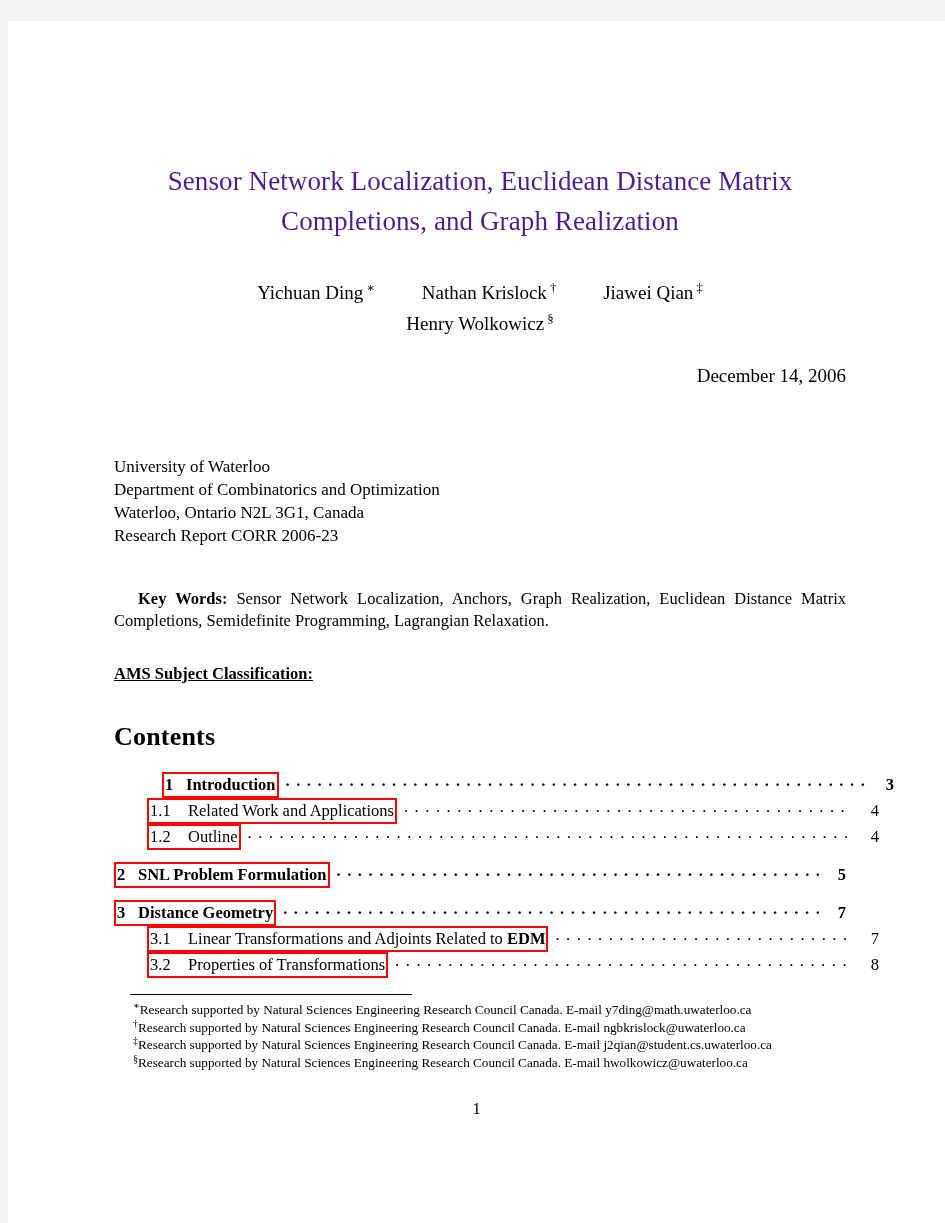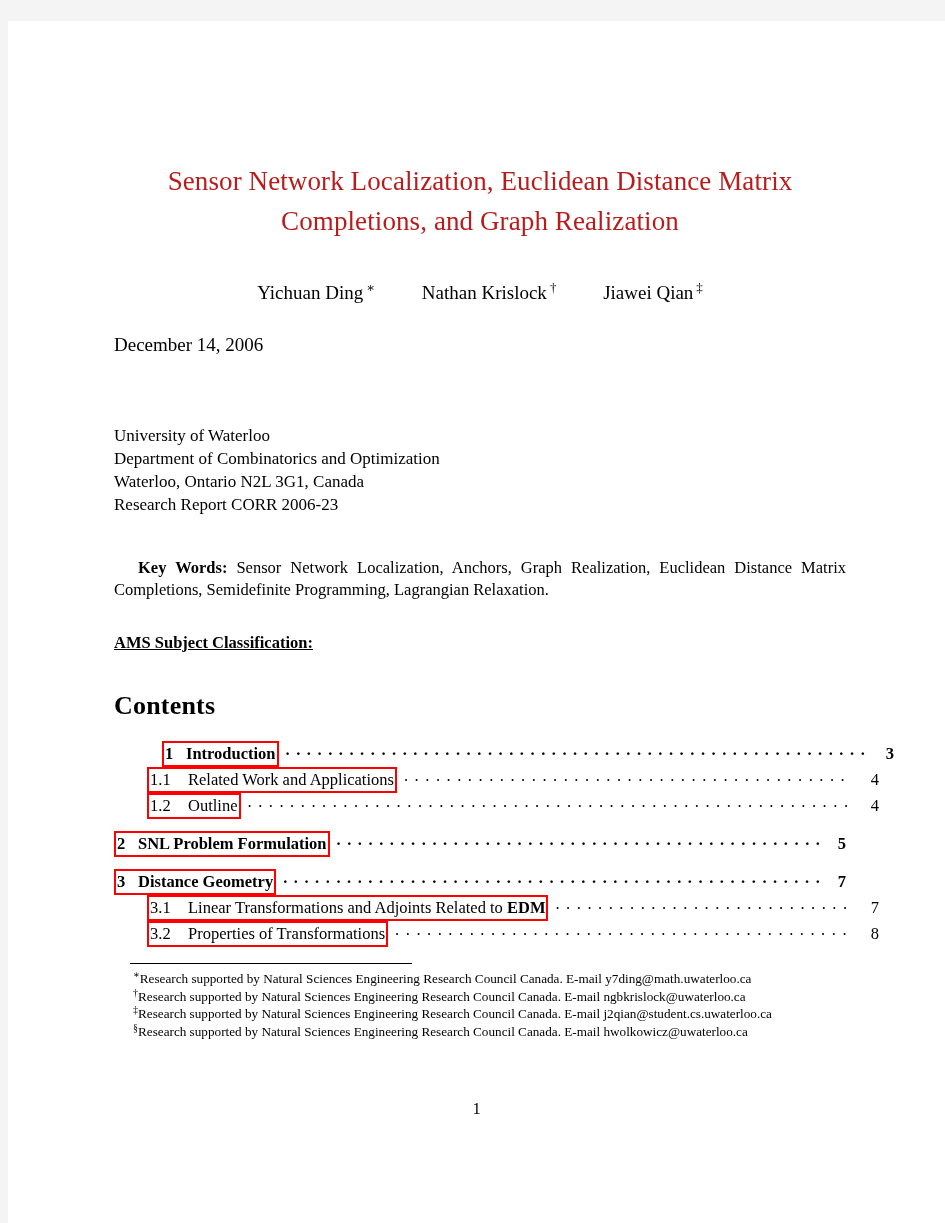--- a/index.html
+++ b/index.html
@@ -30,21 +30,21 @@
     top: 140px;
     width: 732px;
   }
 
   
   .title {
     text-align: center;
     font-size: 27px;
     line-height: 40px;
     letter-spacing: 0.1px;
-    color: #b91c1c;
+    color: #4c1d95;
     margin: 0;
     font-weight: normal;
   }
 
   
   .authors {
     text-align: center;
     font-size: 19px;
     line-height: 31px;
     margin-top: 36px;
@@ -53,21 +53,21 @@
   .author { display: inline-block; }
   .author + .author { margin-left: 42px; }
   .fn-mark {
     font-size: 13px;
     vertical-align: super;
     line-height: 0;
     margin-left: 3px;
   }
 
   .pubdate {
-    text-align: left;
+    text-align: right;
     font-size: 19px;
     margin-top: 26px;
   }
 
   
   .affiliation {
     font-size: 17px;
     line-height: 23px;
     margin-top: 68px;
   }
@@ -195,20 +195,23 @@
       <div>Sensor Network Localization, Euclidean Distance Matrix</div>
       <div>Completions, and Graph Realization</div>
     </div>
 
     <div class="authors">
       <div class="author-row">
         <span class="author"><span>Yichuan Ding</span><span class="fn-mark">∗</span></span>
         <span class="author"><span>Nathan Krislock</span><span class="fn-mark">†</span></span>
         <span class="author"><span>Jiawei Qian</span><span class="fn-mark">‡</span></span>
       </div>
+      <div class="author-row">
+        <span class="author"><span>Henry Wolkowicz</span><span class="fn-mark">§</span></span>
+      </div>
     </div>
 
     <div class="pubdate">December 14, 2006</div>
 
     <div class="affiliation">
       <div>University of Waterloo</div>
       <div>Department of Combinatorics and Optimization</div>
       <div>Waterloo, Ontario N2L 3G1, Canada</div>
       <div>Research Report CORR 2006-23</div>
     </div>

